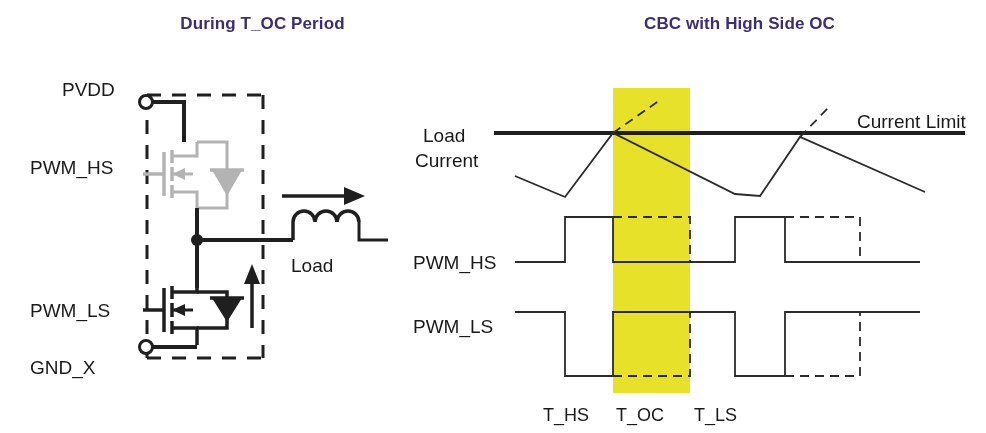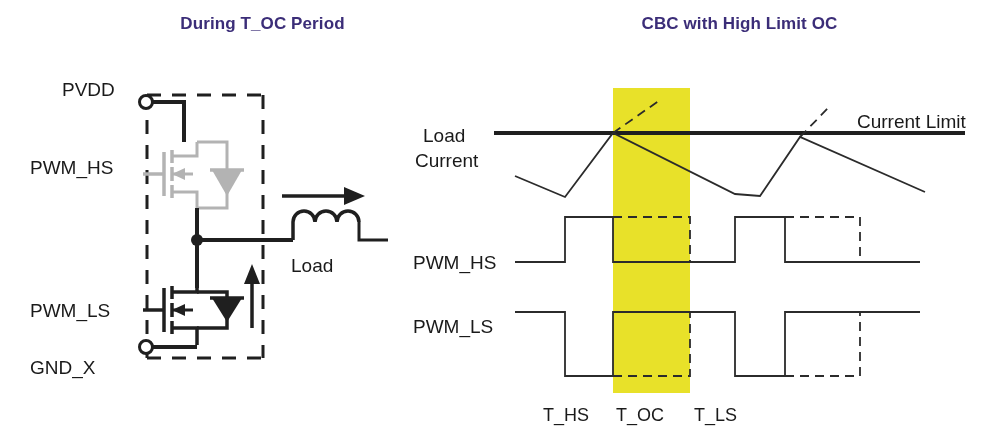--- a/index.html
+++ b/index.html
@@ -140,21 +140,21 @@
       <text class="lbl" x="14" y="174">PWM_HS</text>
       <text class="lbl" x="14" y="317">PWM_LS</text>
       <text class="lbl" x="14" y="374">GND_X</text>
       <text class="lbl" x="275" y="272">Load</text>
 
     </svg>
   </div>
 
   <div class="panel" id="panel-right">
 
-    <div class="panel-title">CBC with High Limit OC</div>
+    <div class="panel-title">CBC with High Side OC</div>
 
     <svg width="493" height="433" viewBox="0 0 493 433">
 
       <rect x="120" y="88" width="77" height="305" fill="#E8E129"></rect>
 
       <path d="M 1 133 L 472 133" fill="none" stroke="#1f1f1f" stroke-width="4"></path>
 
       <path d="M 22 176 L 72 197 L 120 133 L 242 194 L 267 196 L 307 137 L 432 192" fill="none" stroke="#2b2b2b" stroke-width="1.8" stroke-linejoin="miter"></path>
 
       <path d="M 120 133 L 167 100" fill="none" stroke="#2b2b2b" stroke-width="1.8" stroke-dasharray="9,6"></path>

